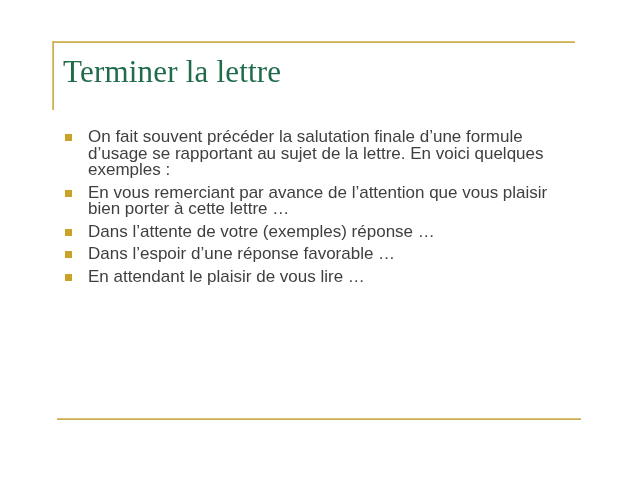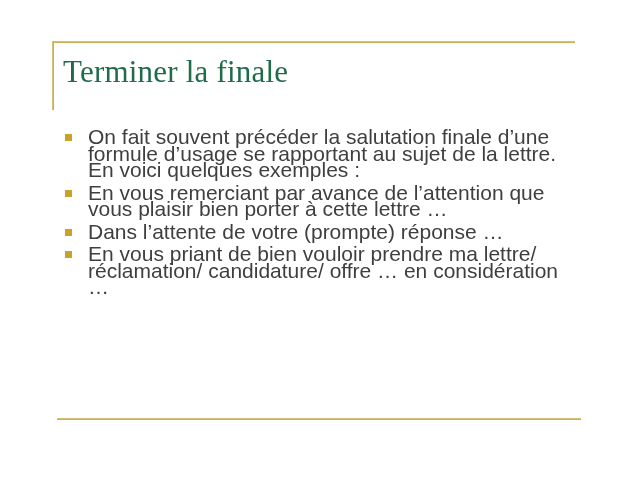--- a/index.html
+++ b/index.html
@@ -57,61 +57,62 @@
     left:65px; top:129px;
     width:505px;
     margin:0; padding:0;
     list-style:none;
   }
   .bullet-list li{
     position:relative;
     margin:0 0 6px 0;
     padding-left:23px;
     width:484px;
-    font-size:21px;
+    font-size:17px;
     line-height:16.5px;
     color:var(--body-text-color);
   }
   .bullet-list li .sq{
     position:absolute;
     left:0; top:5px;
     width:7px; height:7px;
     background:var(--bullet-color);
   }
 </style>
 </head>
 <body>
 
 <div class="slide">
 
   <div class="rule-top"></div>
   <div class="rule-left"></div>
 
-  <h1 class="slide-title">Terminer la finale</h1>
+  <h1 class="slide-title">Terminer la lettre</h1>
 
   <ul class="bullet-list">
     <li>
       <span class="sq"></span>
       <span>On fait souvent précéder la salutation finale d’une formule d’usage se rapportant au sujet de la lettre. En voici quelques exemples :</span>
     </li>
     <li>
       <span class="sq"></span>
     </li>
     <li>
       <span class="sq"></span>
       <span>En vous remerciant par avance de l’attention que vous plaisir bien porter à cette lettre …</span>
     </li>
     <li>
       <span class="sq"></span>
-      <span>Dans l’attente de votre (prompte) réponse …</span>
+      <span>Dans l’attente de votre (exemples) réponse …</span>
     </li>
     <li>
       <span class="sq"></span>
+      <span>Dans l’espoir d’une réponse favorable …</span>
     </li>
     <li>
       <span class="sq"></span>
-      <span>En vous priant de bien vouloir prendre ma lettre/ réclamation/ candidature/ offre … en considération …</span>
+      <span>En attendant le plaisir de vous lire …</span>
     </li>
   </ul>
 
   <div class="rule-bottom"></div>
 
 </div>
 
 </body></html>

